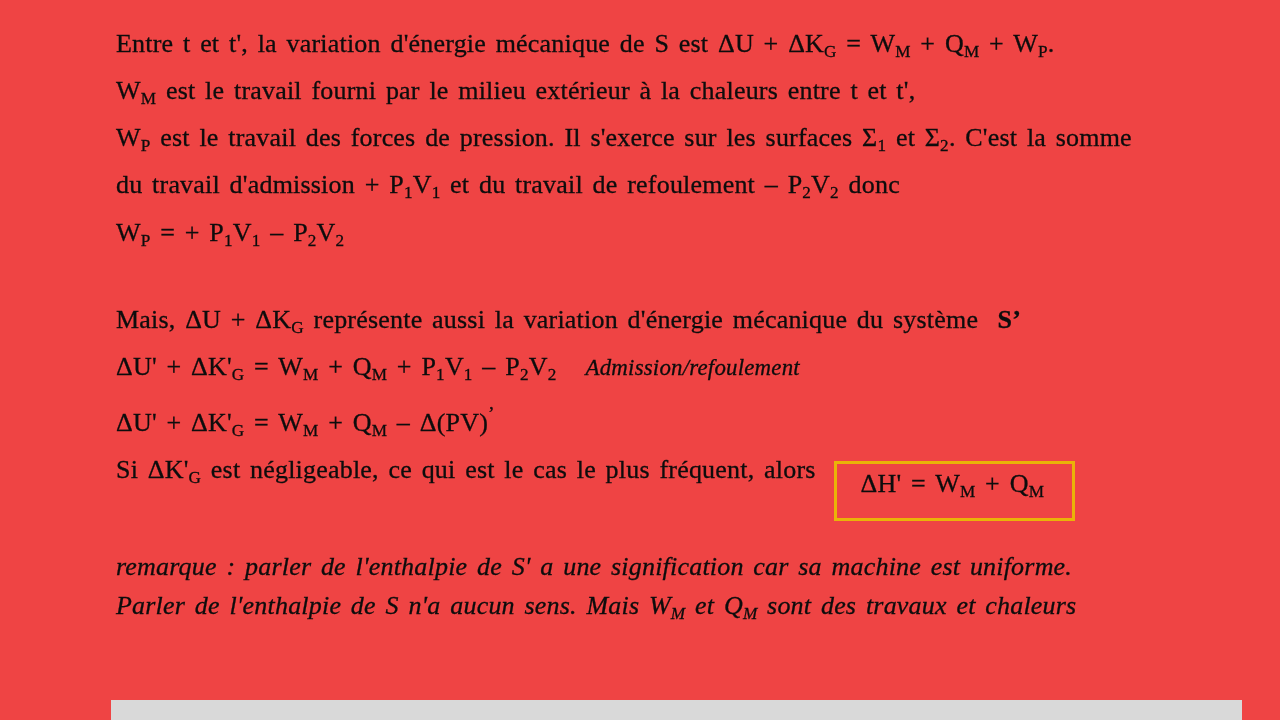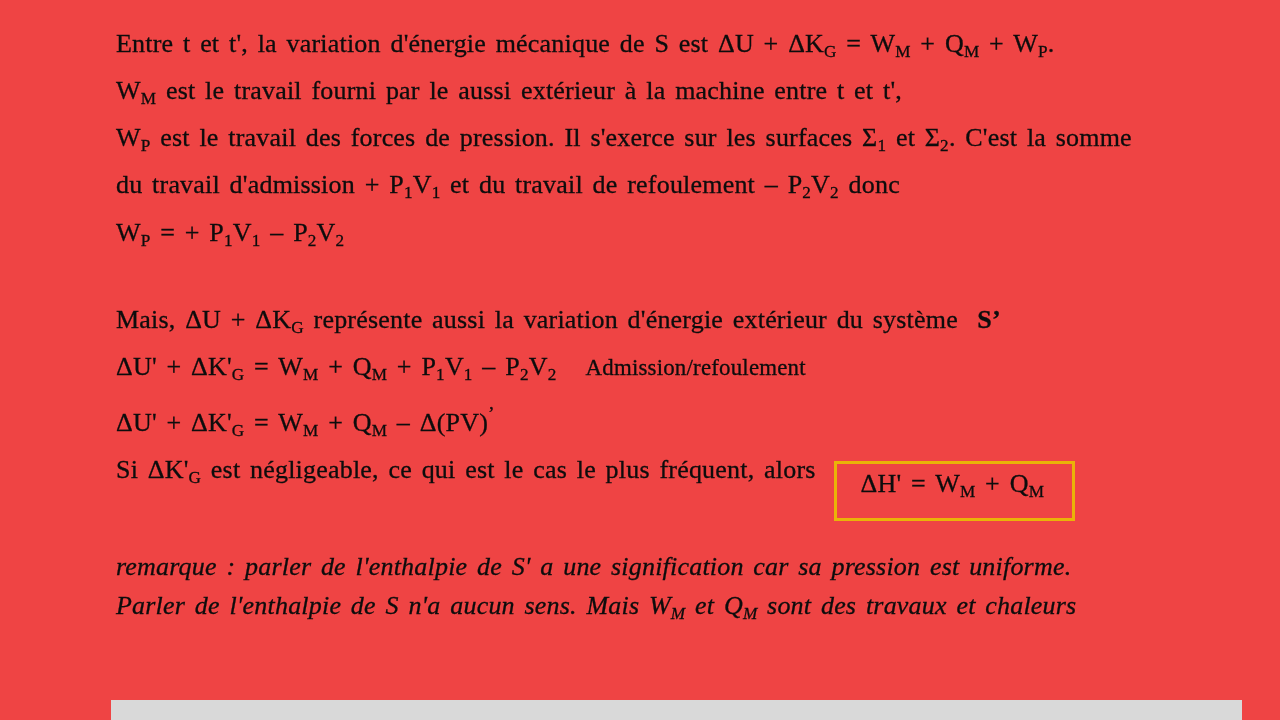--- a/index.html
+++ b/index.html
@@ -25,21 +25,21 @@
   .line {
     font-size: 26px;
     line-height: 39px;
     white-space: pre-wrap;
     word-spacing: 3px;
     letter-spacing: 0.2px;
   }
   .run { }
   .run-sub { font-size: 0.66em; vertical-align: -0.3em; }
   .run-sup { font-size: 0.75em; vertical-align: 0.55em; }
-  .run-i   { font-size: 0.88em; }
+  .run-i   { font-style: italic; font-size: 0.88em; }
   .run-b   { font-weight: 700; }
   .formula-box {
     display: inline-block;
     border: 3px solid #eab308;
     padding: 4px 28px 10px 24px;
     margin-left: 18px;
     vertical-align: -14px;
     line-height: 32px;
   }
   .bottom-bar {
@@ -50,30 +50,30 @@
     height: 20px;
   }
 </style>
 </head>
 <body>
 
 <div class="page" data-name="scanned-document-page" style="background: #ef4444;">
   <div class="content" id="doc-blocks" data-name="document-text-area">
       <div class="block" data-name="para-energy-balance">
         <div class="line" data-name="text-line"><span class="run" data-name="text-run">Entre t et t', la variation d'énergie mécanique de S est ΔU + ΔK</span><span class="run-sub" data-name="text-run">G</span><span class="run" data-name="text-run"> = W</span><span class="run-sub" data-name="text-run">M</span><span class="run" data-name="text-run"> + Q</span><span class="run-sub" data-name="text-run">M</span><span class="run" data-name="text-run"> + W</span><span class="run-sub" data-name="text-run">P</span><span class="run" data-name="text-run">.</span></div>
-        <div class="line" data-name="text-line"><span class="run" data-name="text-run">W</span><span class="run-sub" data-name="text-run">M</span><span class="run" data-name="text-run"> est le travail fourni par le aussi extérieur à la machine entre t et t',</span></div>
+        <div class="line" data-name="text-line"><span class="run" data-name="text-run">W</span><span class="run-sub" data-name="text-run">M</span><span class="run" data-name="text-run"> est le travail fourni par le milieu extérieur à la chaleurs entre t et t',</span></div>
         <div class="line" data-name="text-line"><span class="run" data-name="text-run">W</span><span class="run-sub" data-name="text-run">P</span><span class="run" data-name="text-run"> est le travail des forces de pression. Il s'exerce sur les surfaces Σ</span><span class="run-sub" data-name="text-run">1</span><span class="run" data-name="text-run"> et Σ</span><span class="run-sub" data-name="text-run">2</span><span class="run" data-name="text-run">. C'est la somme</span></div>
         <div class="line" data-name="text-line"><span class="run" data-name="text-run">du travail d'admission + P</span><span class="run-sub" data-name="text-run">1</span><span class="run" data-name="text-run">V</span><span class="run-sub" data-name="text-run">1</span><span class="run" data-name="text-run"> et du travail de refoulement – P</span><span class="run-sub" data-name="text-run">2</span><span class="run" data-name="text-run">V</span><span class="run-sub" data-name="text-run">2</span><span class="run" data-name="text-run"> donc</span></div>
         <div class="line" data-name="text-line"><span class="run" data-name="text-run">W</span><span class="run-sub" data-name="text-run">P</span><span class="run" data-name="text-run"> = + P</span><span class="run-sub" data-name="text-run">1</span><span class="run" data-name="text-run">V</span><span class="run-sub" data-name="text-run">1</span><span class="run" data-name="text-run"> – P</span><span class="run-sub" data-name="text-run">2</span><span class="run" data-name="text-run">V</span><span class="run-sub" data-name="text-run">2</span></div>
       </div>
       <div class="block" data-name="para-system-s-prime">
-        <div class="line" data-name="text-line"><span class="run" data-name="text-run">Mais, ΔU + ΔK</span><span class="run-sub" data-name="text-run">G</span><span class="run" data-name="text-run"> représente aussi la variation d'énergie extérieur du système  </span><span class="run-b" data-name="text-run">S’</span></div>
+        <div class="line" data-name="text-line"><span class="run" data-name="text-run">Mais, ΔU + ΔK</span><span class="run-sub" data-name="text-run">G</span><span class="run" data-name="text-run"> représente aussi la variation d'énergie mécanique du système  </span><span class="run-b" data-name="text-run">S’</span></div>
         <div class="line" data-name="text-line"><span class="run" data-name="text-run">ΔU' + ΔK'</span><span class="run-sub" data-name="text-run">G</span><span class="run" data-name="text-run"> = W</span><span class="run-sub" data-name="text-run">M</span><span class="run" data-name="text-run"> + Q</span><span class="run-sub" data-name="text-run">M</span><span class="run" data-name="text-run"> + P</span><span class="run-sub" data-name="text-run">1</span><span class="run" data-name="text-run">V</span><span class="run-sub" data-name="text-run">1</span><span class="run" data-name="text-run"> – P</span><span class="run-sub" data-name="text-run">2</span><span class="run" data-name="text-run">V</span><span class="run-sub" data-name="text-run">2</span><span class="run" data-name="text-run">   </span><span class="run-i" data-name="text-run">Admission/refoulement</span></div>
         <div class="line" data-name="text-line"><span class="run" data-name="text-run">ΔU' + ΔK'</span><span class="run-sub" data-name="text-run">G</span><span class="run" data-name="text-run"> = W</span><span class="run-sub" data-name="text-run">M</span><span class="run" data-name="text-run"> + Q</span><span class="run-sub" data-name="text-run">M</span><span class="run" data-name="text-run"> – Δ(PV)</span><span class="run-sup" data-name="text-run">’</span></div>
         <div class="line" data-name="text-line"><span class="run" data-name="text-run">Si ΔK'</span><span class="run-sub" data-name="text-run">G</span><span class="run" data-name="text-run"> est négligeable, ce qui est le cas le plus fréquent, alors</span><span class="formula-box" data-name="boxed-formula"><span class="run" data-name="text-run">ΔH' = W</span><span class="run-sub" data-name="text-run">M</span><span class="run" data-name="text-run"> + Q</span><span class="run-sub" data-name="text-run">M</span></span></div>
       </div>
       <div class="block" data-name="remark">
-        <div class="line" data-name="text-line"><span class="run" data-name="text-run">remarque : parler de l'enthalpie de S' a une signification car sa pression est uniforme.</span></div>
+        <div class="line" data-name="text-line"><span class="run" data-name="text-run">remarque : parler de l'enthalpie de S' a une signification car sa machine est uniforme.</span></div>
         <div class="line" data-name="text-line"><span class="run" data-name="text-run">Parler de l'enthalpie de S n'a aucun sens. Mais W</span><span class="run-sub" data-name="text-run">M</span><span class="run" data-name="text-run"> et Q</span><span class="run-sub" data-name="text-run">M</span><span class="run" data-name="text-run"> sont des travaux et chaleurs</span></div>
       </div>
     </div>
   <div class="bottom-bar" data-name="next-page-edge-bar" style="background: rgb(217, 217, 217);"></div>
 </div>
 
 </body></html>

